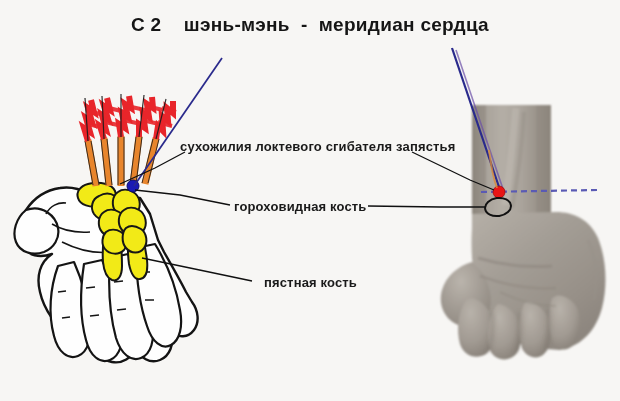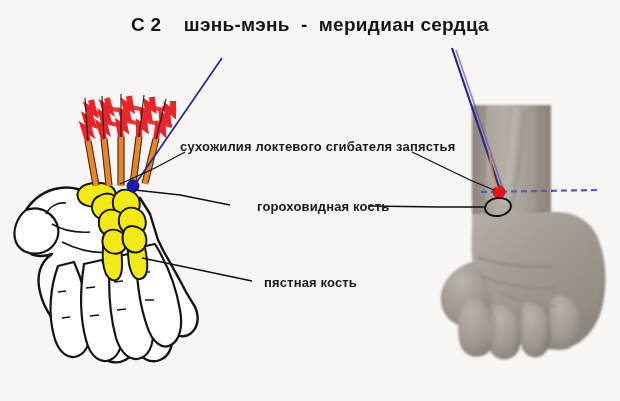--- a/index.html
+++ b/index.html
@@ -32,21 +32,21 @@
   }
   .label {
     position: absolute;
     font-size: 13px;
     font-weight: bold;
     color: #1a1a1a;
     white-space: nowrap;
     letter-spacing: 0.15px;
   }
   #label-tendons { left: 180px; top: 139px; }
-  #label-pisiform { left: 234px; top: 199px; margin-left: 23px; }
+  #label-pisiform { left: 234px; top: 199px; }
   #label-metacarpal { left: 264px; top: 275px; }
 
   #svg-layer {
     position: absolute;
     left: 0; top: 0;
     width: 620px;
     height: 401px;
   }
   #photo-layer {
     position: absolute;

